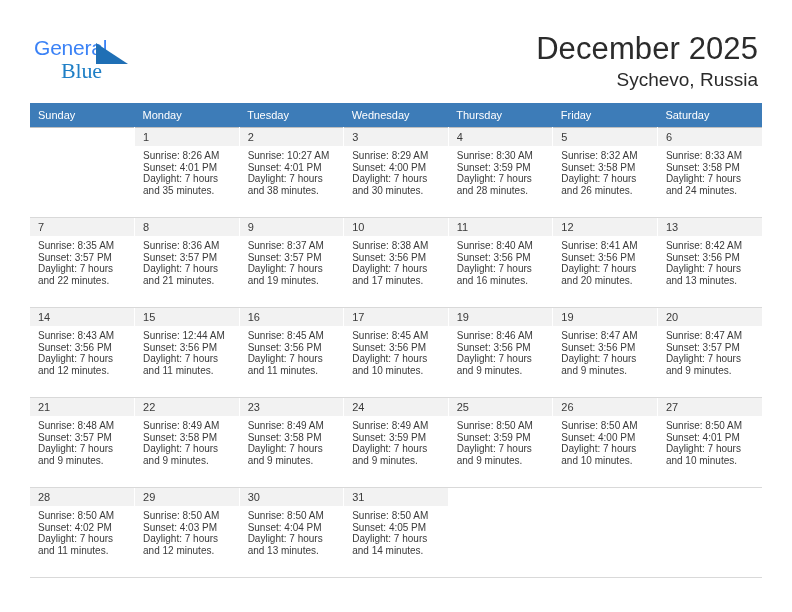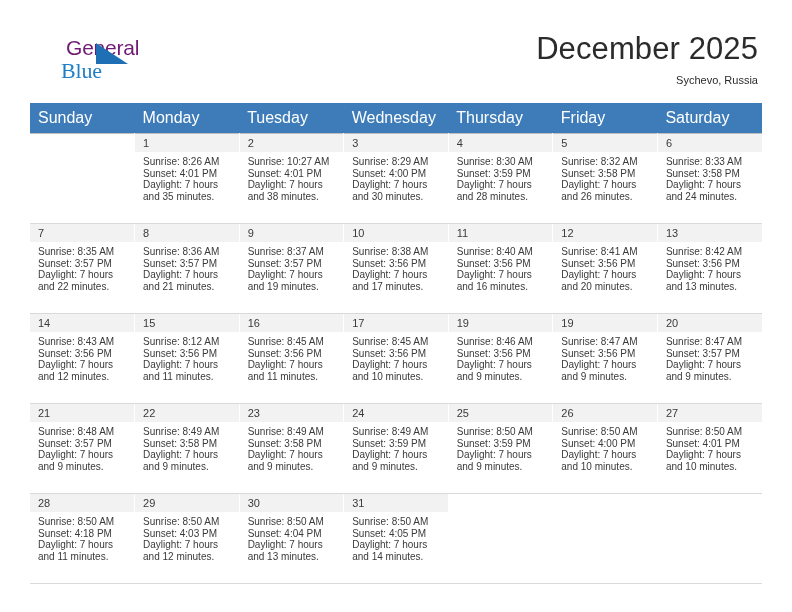--- a/index.html
+++ b/index.html
@@ -32,23 +32,22 @@
     top: 36px;
     width: 130px;
     height: 52px;
   }
   .logo-general {
     position: absolute;
     left: 0;
     top: 0;
     font-size: 21px;
     letter-spacing: -0.2px;
-    color: #701a75;
+    color: #3b82f6;
     font-family: "Liberation Sans", sans-serif;
-    margin-left: 32px;
   }
   .logo-triangle {
     position: absolute;
     left: 62px;
     top: 7px;
     width: 0;
     height: 0;
     border-left: 32px solid #1f6fb5;
     border-top: 21px solid transparent;
   }
@@ -69,38 +68,38 @@
   }
   .month-title {
     font-size: 31px;
     color: #2b2b2b;
     font-weight: normal;
     line-height: 32px;
     letter-spacing: 0.1px;
   }
   .location {
     margin-top: 6px;
-    font-size: 11px;
+    font-size: 19px;
     color: #2b2b2b;
     line-height: 18px;
   }
 
   
   .calendar {
     position: absolute;
     left: 30px;
     top: 103px;
     width: 732px;
     border-collapse: collapse;
     table-layout: fixed;
   }
   .calendar th {
     background: #3d7cb8;
     color: #ffffff;
-    font-size: 16px;
+    font-size: 11px;
     font-weight: normal;
     text-align: left;
     padding: 6px 0 6px 8px;
     height: 21px;
     border: none;
   }
   .calendar td {
     width: 104.57px;
     height: 90px;
     vertical-align: top;
@@ -294,21 +293,21 @@
             <div class="details">
               <div>Sunrise: 8:43 AM</div>
               <div>Sunset: 3:56 PM</div>
               <div>Daylight: 7 hours</div>
               <div>and 12 minutes.</div>
             </div>
           </td>
           <td class="">
             <span class="daynum">15</span>
             <div class="details">
-              <div>Sunrise: 8:12 AM</div>
+              <div>Sunrise: 12:44 AM</div>
               <div>Sunset: 3:56 PM</div>
               <div>Daylight: 7 hours</div>
               <div>and 11 minutes.</div>
             </div>
           </td>
           <td class="">
             <span class="daynum">16</span>
             <div class="details">
               <div>Sunrise: 8:45 AM</div>
               <div>Sunset: 3:56 PM</div>
@@ -416,21 +415,21 @@
               <div>Daylight: 7 hours</div>
               <div>and 10 minutes.</div>
             </div>
           </td>
         </tr>
         <tr class="week-row">
           <td class="">
             <span class="daynum">28</span>
             <div class="details">
               <div>Sunrise: 8:50 AM</div>
-              <div>Sunset: 4:18 PM</div>
+              <div>Sunset: 4:02 PM</div>
               <div>Daylight: 7 hours</div>
               <div>and 11 minutes.</div>
             </div>
           </td>
           <td class="">
             <span class="daynum">29</span>
             <div class="details">
               <div>Sunrise: 8:50 AM</div>
               <div>Sunset: 4:03 PM</div>
               <div>Daylight: 7 hours</div>

